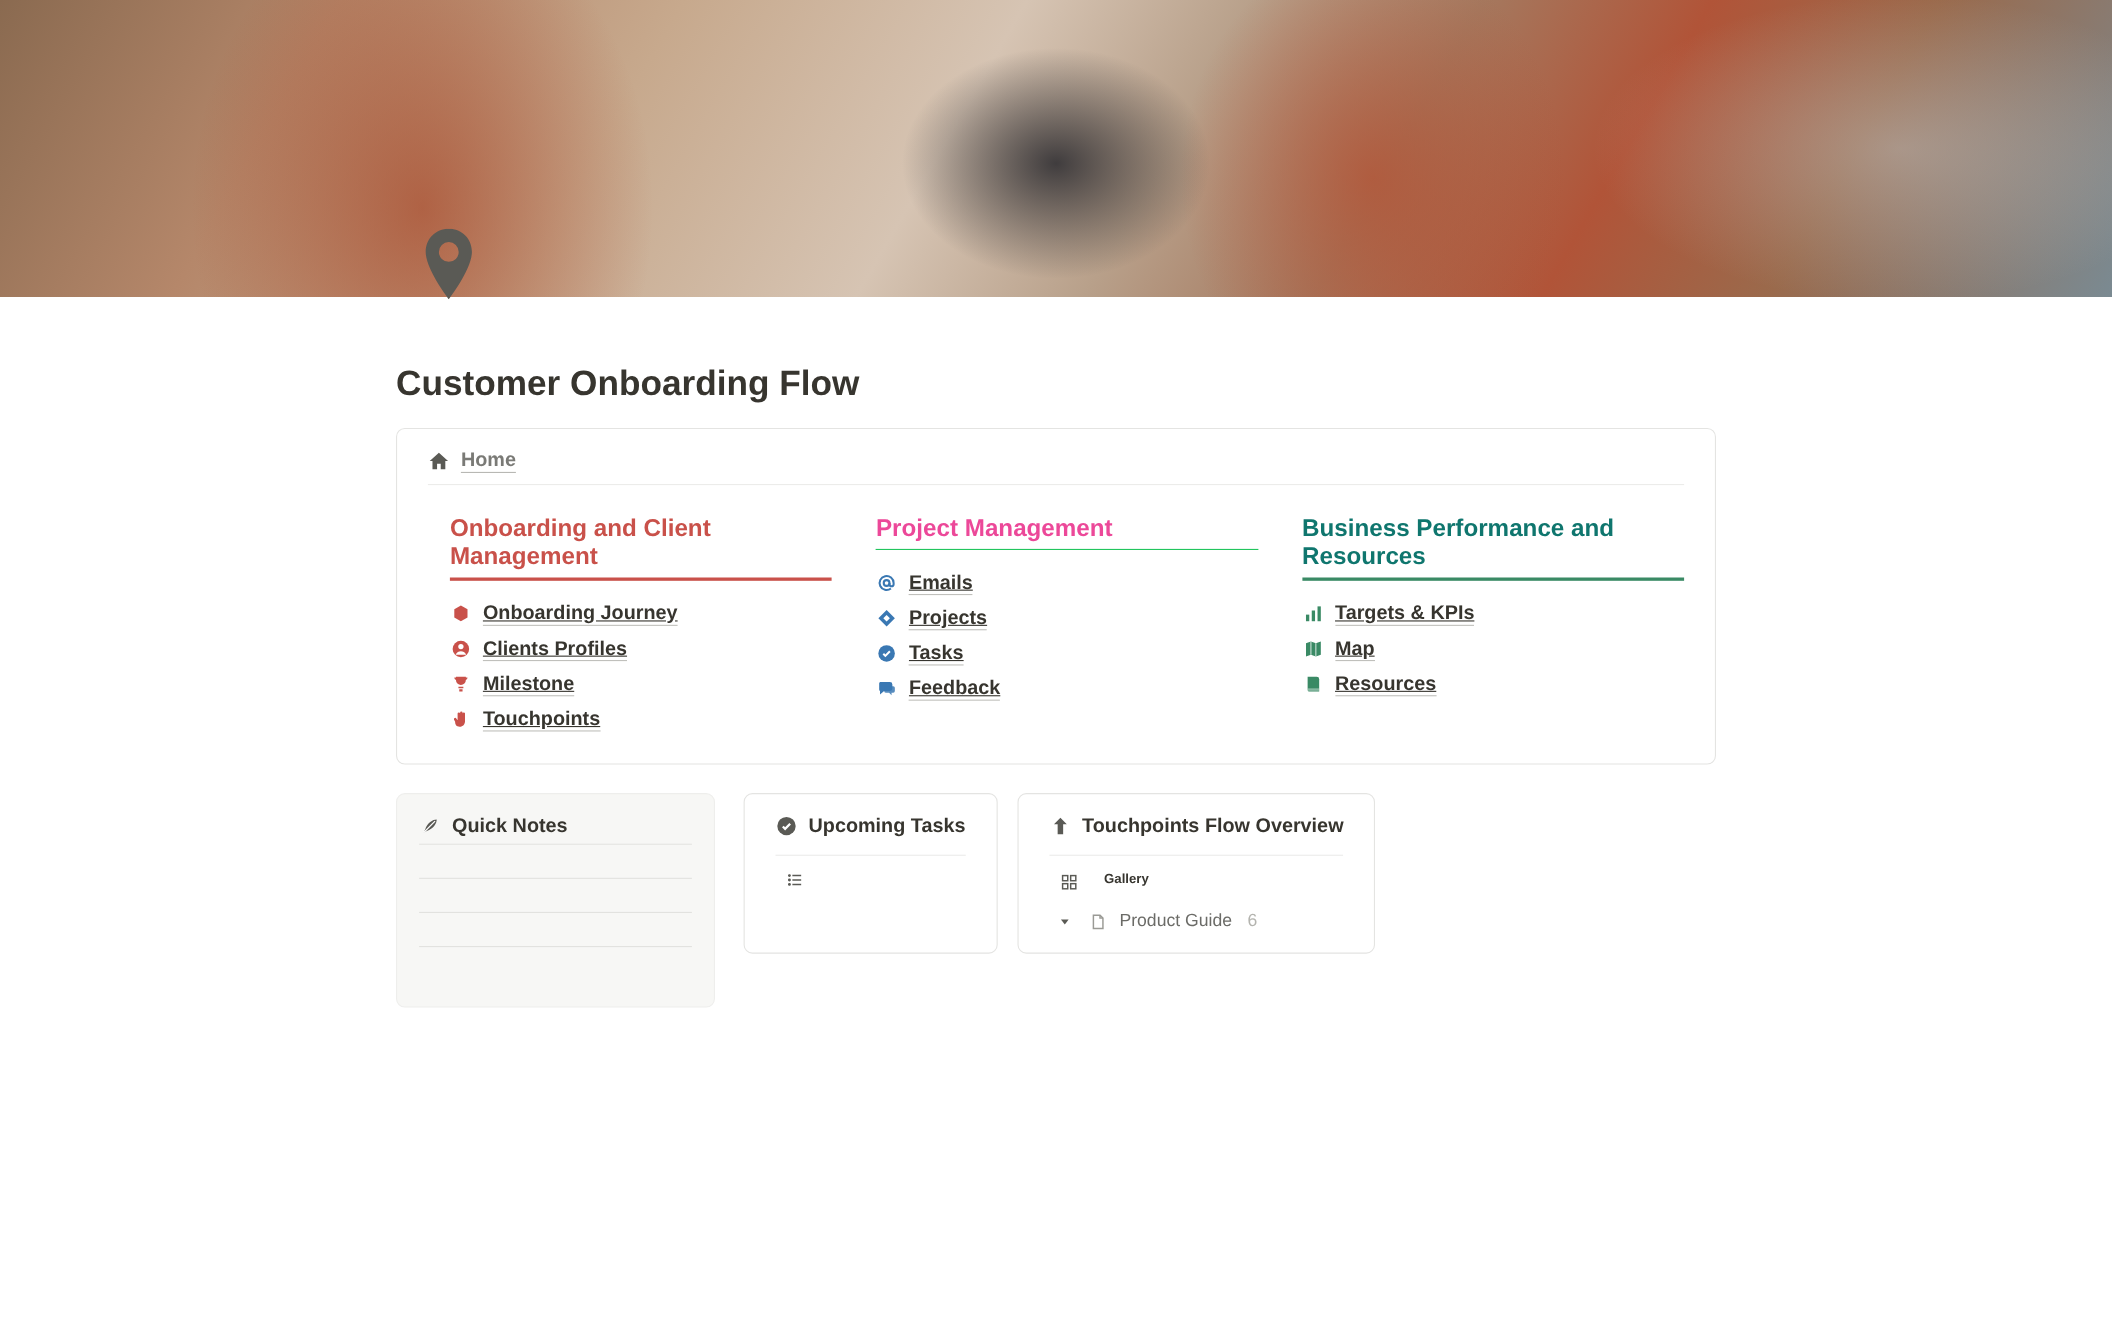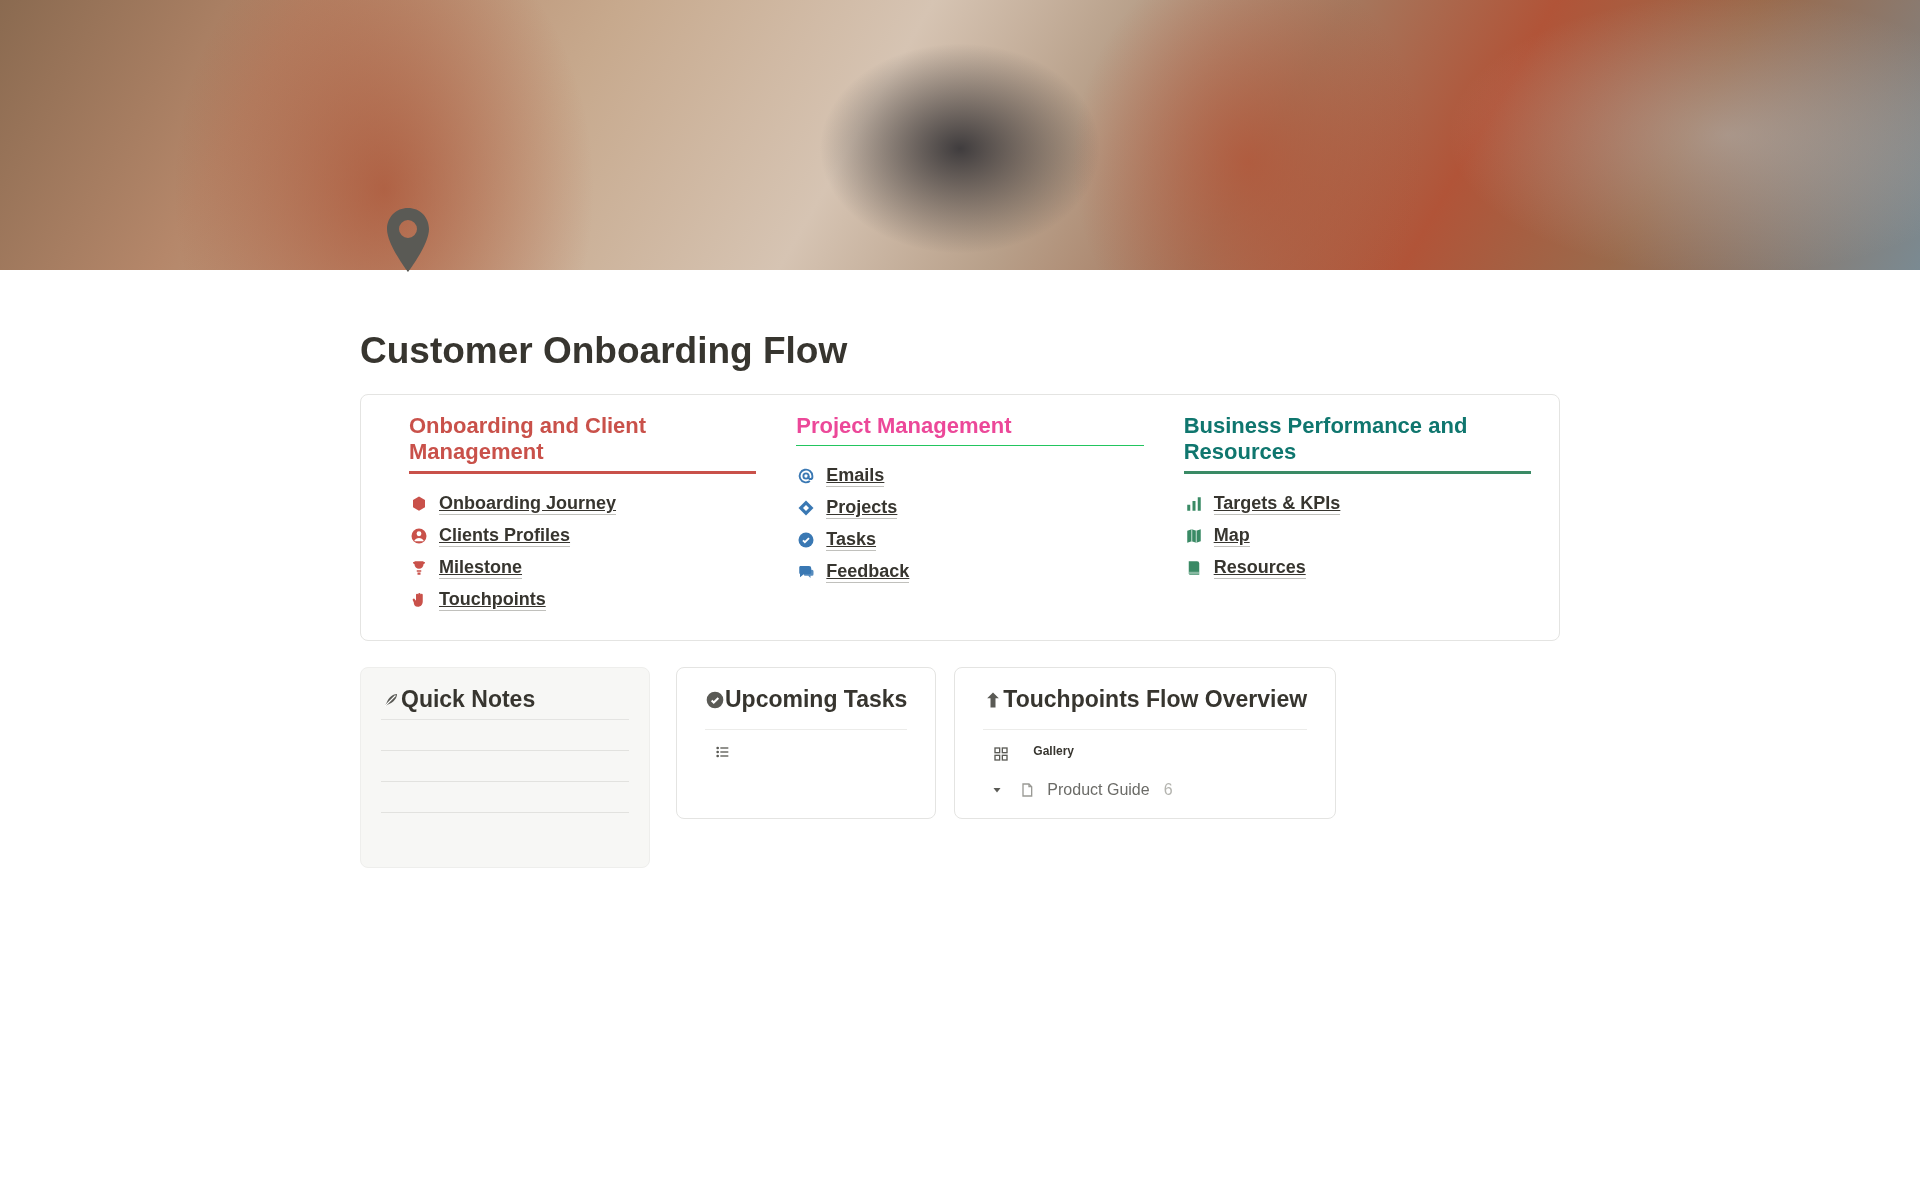--- a/index.html
+++ b/index.html
@@ -33,21 +33,21 @@
   }
   .page-icon {
     position: absolute;
     top: -65px;
     left: 18px;
     width: 60px;
     height: 70px;
     display:flex; align-items:center; justify-content:center;
   }
   .page-title {
-    font-size: 37px;
+    font-size: 32px;
     font-weight: 700;
     color: #37352f;
     padding: 60px 0 22px 0;
   }
   .card {
     border: 1px solid #e4e4e2;
     border-radius: 8px;
     padding: 18px 28px 24px 28px;
     background:#fff;
   }
@@ -89,21 +89,21 @@
   .col-green .ico { color:#3a8a65; }
 
   .bottom-row { display:flex; gap:26px; align-items: flex-start; }
   .quick-notes {
     width: 290px;
     background:#f7f7f5;
     border:1px solid #eeeeec;
     border-radius:8px;
     padding: 18px 20px 24px 20px;
   }
-  .section-head { display:flex; align-items:center; gap:0; font-weight:700; font-size:23px; color:#37352f; padding-bottom:6px; border-bottom:1px solid #e4e4e2; }
+  .section-head { display:flex; align-items:center; gap:10px; font-weight:700; font-size:18px; color:#37352f; padding-bottom:6px; border-bottom:1px solid #e4e4e2; }
   .section-head-plain { border-bottom: none; }
   .note-line { height:1px; background:#e2e2df; margin: 30px 0; }
   .right-col { flex:1; display:flex; flex-direction:row; gap:18px; }
   .tasks-card, .overview-card {
     border:1px solid #e4e4e2; border-radius:8px; padding:18px 28px; background:#fff;
   }
   .sub-row { display:flex; align-items:center; gap:10px; padding: 12px 0 0 8px; color:#37352f; font-size:16px; font-weight:600; }
   .gallery-row { padding: 14px 0 0 8px; display:flex; align-items:flex-start; gap:22px; font-size:12px; font-weight:600; }
   .group-row { display:flex; align-items:center; gap:10px; padding: 16px 0 0 4px; font-size:16px; color:#6b6b67; }
   .count { color:#b4b4af; font-weight:500; margin-left:4px; }
@@ -118,20 +118,28 @@
 <div class="page">
   <div class="page-icon">
     <svg viewBox="0 0 24 32" width="48" height="64">
         <path fill="#5a5a55" d="M12 0C6 0 1.5 4.6 1.5 10.5c0 7.9 10.5 21.5 10.5 21.5s10.5-13.6 10.5-21.5C22.5 4.6 18 0 12 0zm0 15a4.5 4.5 0 1 1 0-9 4.5 4.5 0 0 1 0 9z"></path>
       </svg>
   </div>
 
   <h1 class="page-title">Customer Onboarding Flow</h1>
 
   <div class="card nav-card">
+    <div class="home-row">
+      <span class="ico muted-icon">
+        <svg viewBox="0 0 24 24" width="20" height="20" fill="#5a5a55">
+            <path d="M12 3l10 9h-3v9h-5v-6H10v6H5v-9H2z"></path>
+          </svg>
+      </span>
+      <span class="home-link">Home</span>
+    </div>
 
     <div class="columns">
 
       <div class="col col-red">
         <div class="col-title">Onboarding and Client Management</div>
 
         <div class="nav-item">
           <span class="ico">
               <svg viewBox="0 0 24 24" width="18" height="18" fill="currentColor">
                 <path d="M12 2l8 4.6v9.8L12 21l-8-4.6V6.6z"></path>

